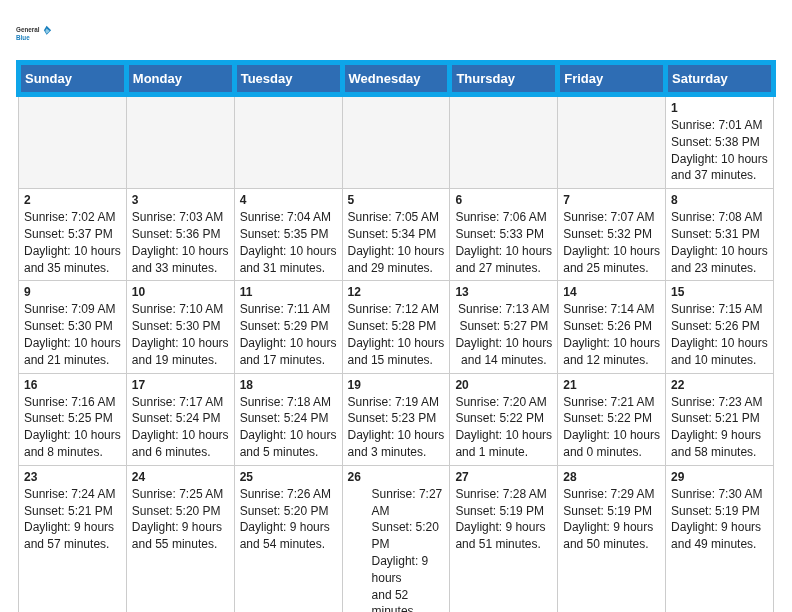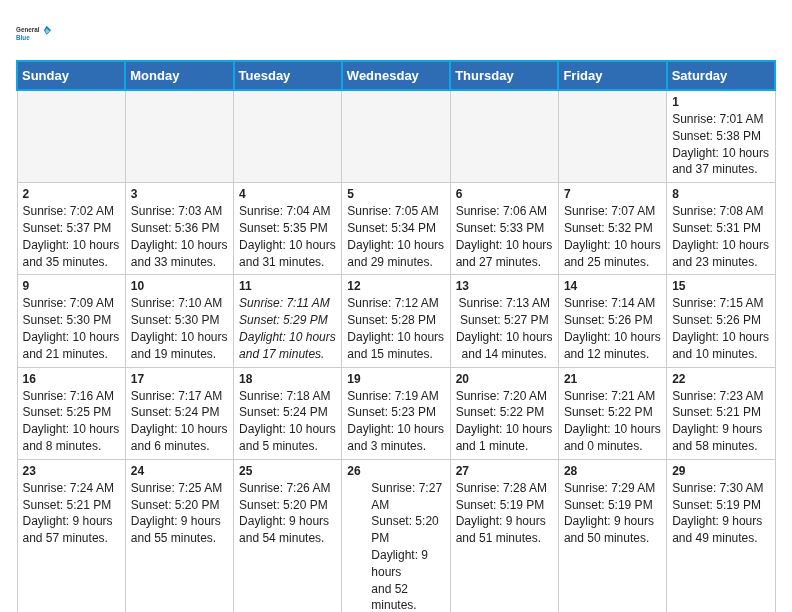--- a/index.html
+++ b/index.html
@@ -42,21 +42,21 @@
       border-collapse: collapse;
       border: 1px solid #ccc;
     }
     .calendar th {
       background-color: #2e6db4;
       color: #fff;
       font-size: 13px;
       font-weight: bold;
       padding: 6px 4px;
       text-align: left;
-      border: 2px solid #0ea5e9;
+      border: 5px solid #0ea5e9;
     }
     .calendar td {
       vertical-align: top;
       border: 1px solid #ccc;
       padding: 4px 5px;
       font-size: 10.5px;
       color: #222;
       width: calc(100% / 7);
       background: #fff;
       min-height: 80px;
@@ -189,21 +189,21 @@
         </td>
         <td>
           <span class="day-num">10</span>
           <div class="day-info" style="white-space: pre-line;">Sunrise: 7:10 AM
 Sunset: 5:30 PM
 Daylight: 10 hours
 and 19 minutes.</div>
         </td>
         <td>
           <span class="day-num">11</span>
-          <div class="day-info" style="white-space: pre-line; font-style: italic;">Sunrise: 7:11 AM
+          <div class="day-info" style="white-space: pre-line;">Sunrise: 7:11 AM
 Sunset: 5:29 PM
 Daylight: 10 hours
 and 17 minutes.</div>
         </td>
         <td>
           <span class="day-num">12</span>
           <div class="day-info" style="white-space: pre-line;">Sunrise: 7:12 AM
 Sunset: 5:28 PM
 Daylight: 10 hours
 and 15 minutes.</div>

